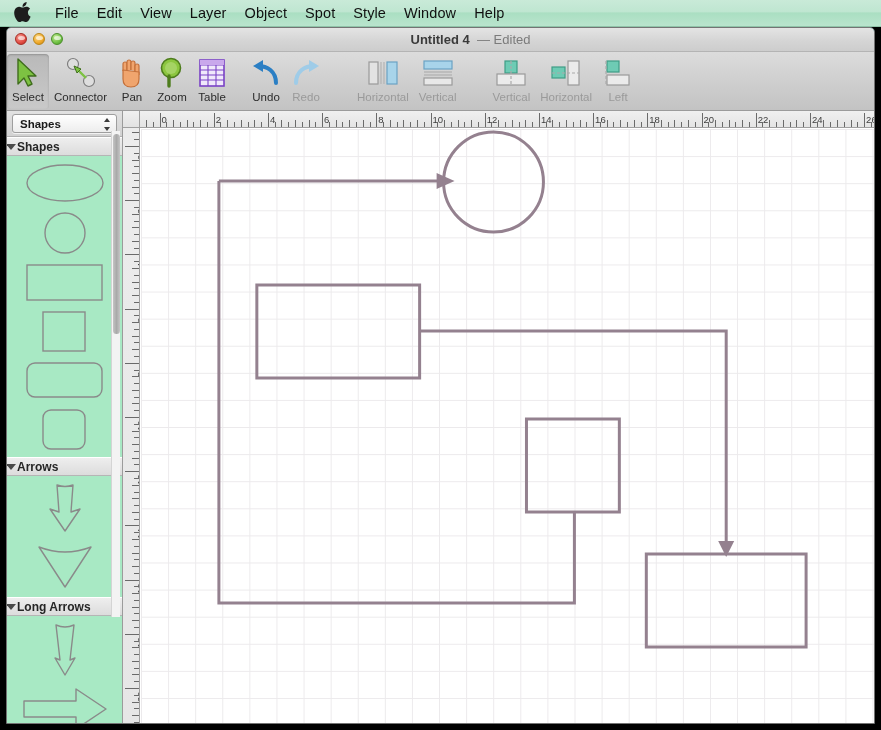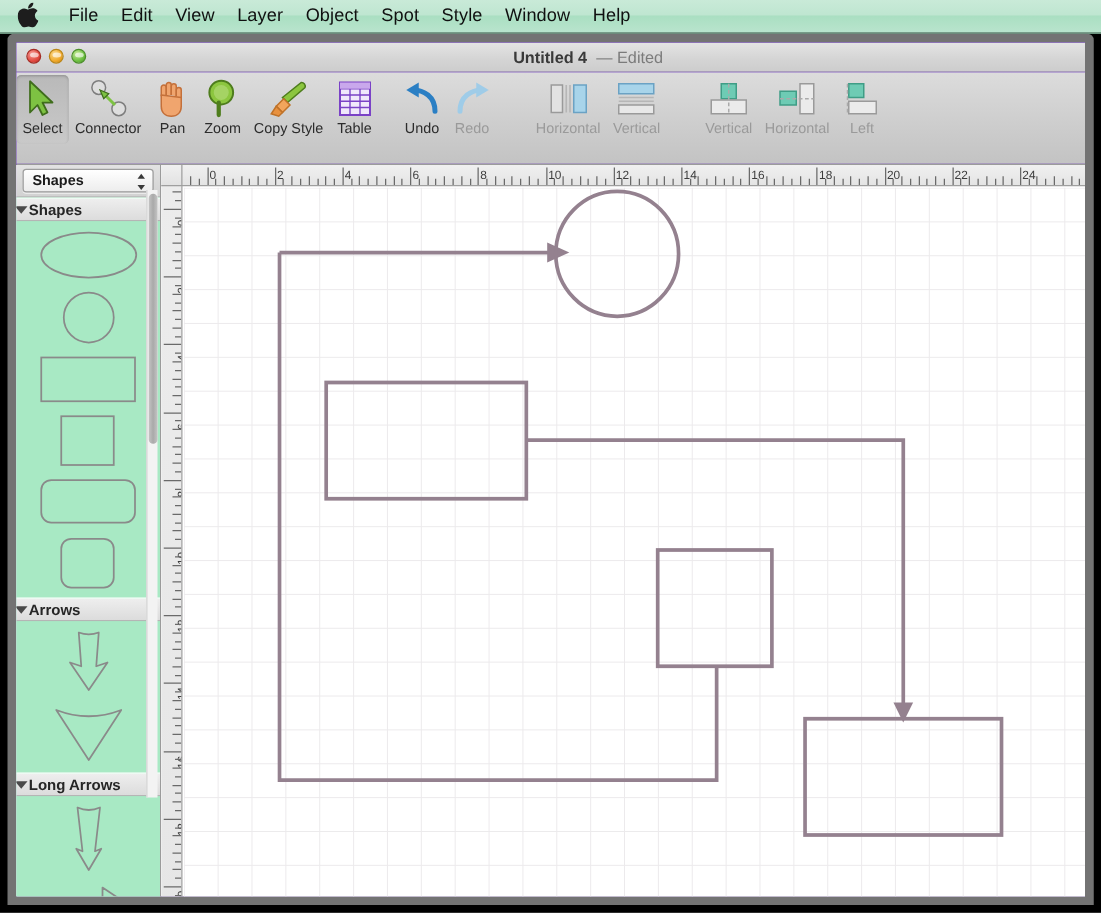--- a/index.html
+++ b/index.html
@@ -23,22 +23,22 @@
   }
   .menu-item{
     font-size:14.5px; color:#101010; padding:0 9px; line-height:27px;
     white-space:nowrap; letter-spacing:0.1px;
   }
   .menu-item.app-name{ font-weight:bold; }
 
   
   .window{
     position:absolute; left:6px; top:27px; width:869px; height:697px;
-    background:#6d28d9;
-    border:7px solid #737373;
+    background:#0f766e;
+    border:1px solid #737373;
     border-radius:5px 5px 0 0;
     overflow:hidden;
   }
   .titlebar{
     position:relative; height:24px;
     background:linear-gradient(to bottom,#e4e4e4 0%,#d5d5d5 55%,#cdcdcd 100%);
     border-bottom:1px solid #b4b4b4;
   }
   .traffic{ position:absolute; left:8px; top:5px; display:flex; gap:6px; }
   .light{ width:12px; height:12px; border-radius:50%; position:relative; }
@@ -54,21 +54,21 @@
     border:1px solid #4b8f2a; }
   .doc-title{
     position:absolute; left:0; right:0; top:0; line-height:24px; text-align:center;
     font-size:13px; color:#3a3a3a; font-weight:bold;
     padding-left:60px;
   }
   .doc-title .edited{ font-weight:normal; color:#7b7b7b; }
 
   
   .toolbar{
-    position:relative; height:74px;
+    position:relative; height:59px;
     background:linear-gradient(to bottom,#dcdcdc 0%,#cfcfcf 50%,#c3c3c3 100%);
     border-bottom:1px solid #9b9b9b;
     display:flex; align-items:flex-start; padding-top:2px;
   }
   .tool{
     width:auto; min-width:40px; height:55px;
     display:flex; flex-direction:column; align-items:center; justify-content:flex-start;
     padding:2px 5px 0 5px; position:relative;
   }
   .tool .glyph{ height:34px; display:flex; align-items:center; justify-content:center; }
@@ -255,30 +255,20 @@
         <span class="glyph">
           <svg width="30" height="32" viewBox="0 0 30 32">
             <circle cx="14" cy="11" r="9.5" fill="#8cc63f" stroke="#4e7d1d" stroke-width="1.6"></circle>
             <circle cx="14" cy="11" r="6" fill="#b9de84" opacity=".55"></circle>
             <path d="M12 19 L12 29" stroke="#4e7d1d" stroke-width="3.4" stroke-linecap="round"></path>
           </svg>
         </span>
         <span class="tlabel">Zoom</span>
       </div>
 
-      <div class="tool">
-        <span class="glyph">
-          <svg width="32" height="32" viewBox="0 0 32 32">
-            <path d="M26 3 a3 3 0 0 1 3 4 L15 19 L11 15 Z" fill="#8cc63f" stroke="#4e7d1d" stroke-width="1.2"></path>
-            <path d="M12 16 L6 22 L11 27 L17 21 Z" fill="#f2a55c" stroke="#bf7228" stroke-width="1.2"></path>
-            <path d="M6 22 L2 28 L8 30 L11 27 Z" fill="#e8913f" stroke="#bf7228" stroke-width="1.2"></path>
-          </svg>
-        </span>
-        <span class="tlabel">Copy Style</span>
-      </div>
 
       <div class="tool">
         <span class="glyph">
           <svg width="30" height="32" viewBox="0 0 30 32">
             <rect x="3" y="3" width="24" height="26" fill="#f0e8fb" stroke="#7a42c6" stroke-width="1.6"></rect>
             <g stroke="#7a42c6" stroke-width="1.1">
               <path d="M3 8 H27 M3 13 H27 M3 18 H27 M3 23 H27"></path>
               <path d="M11 3 V29 M19 3 V29"></path>
             </g>
             <rect x="3" y="3" width="24" height="5" fill="#c9a8ec"></rect>

